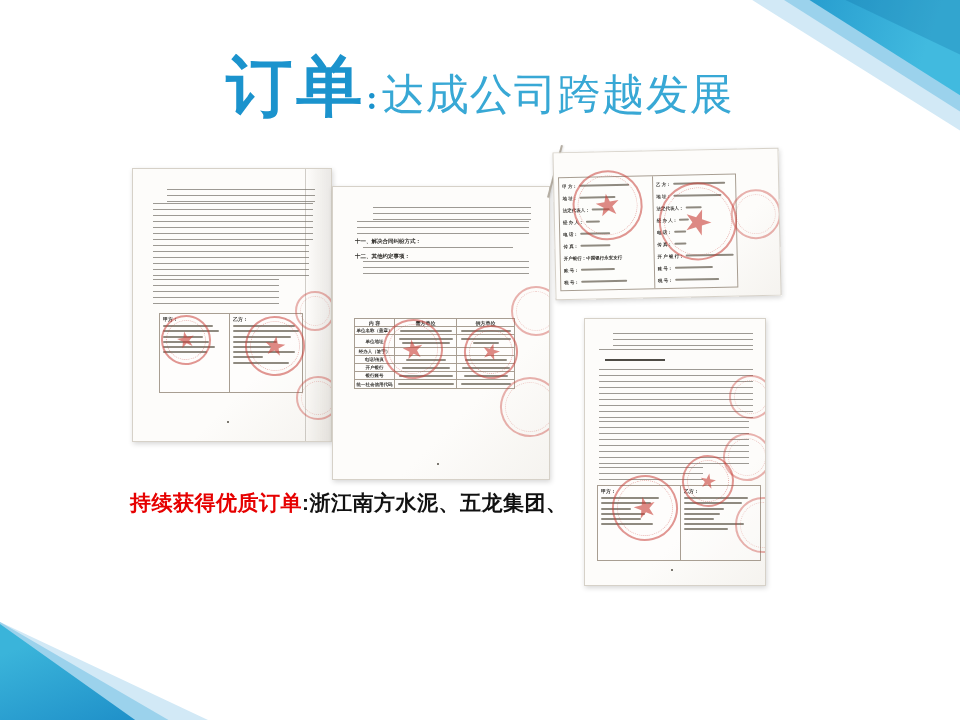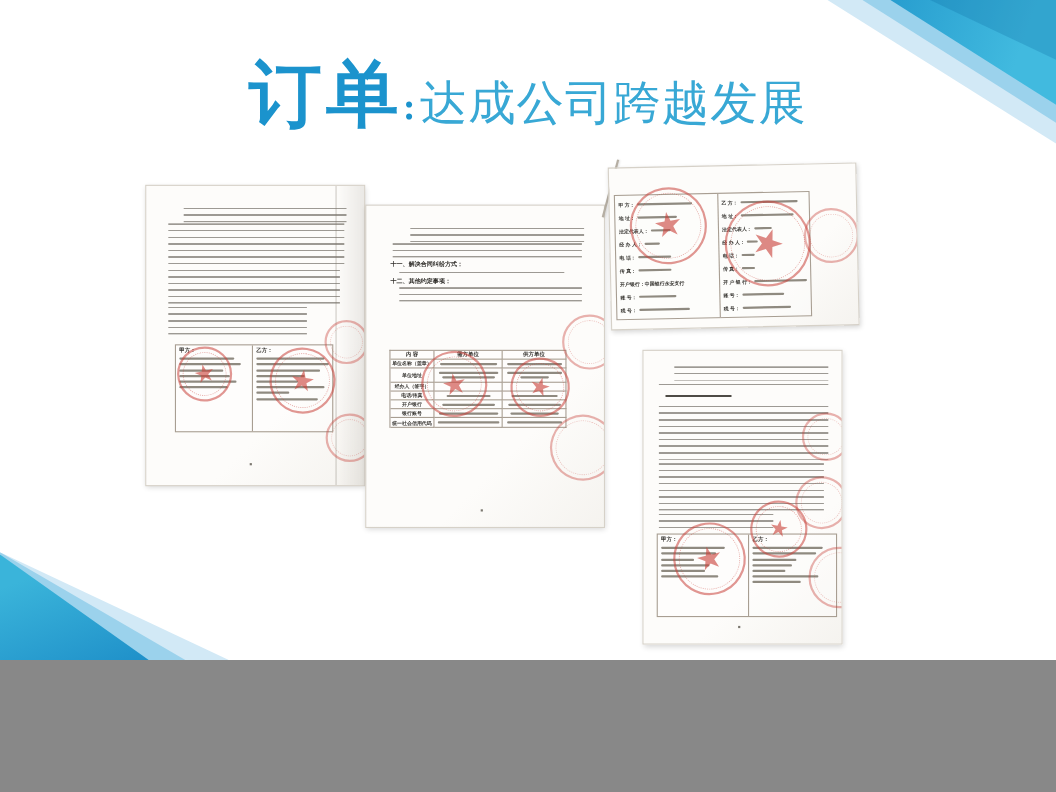--- a/index.html
+++ b/index.html
@@ -1,16 +1,16 @@
 <!DOCTYPE html>
 <html><head>
 <meta charset="utf-8">
 <style>
   html,body{margin:0;padding:0;background:#888;}
-  .slide{position:relative;width:960px;height:600px;margin:0 auto;background:#ffffff;overflow:hidden;
+  .slide{position:relative;width:960px;height:720px;margin:0 auto;background:#ffffff;overflow:hidden;
          font-family:"Liberation Sans",sans-serif;}
 
   
   .deco{position:absolute;pointer-events:none;}
   .deco>div{position:absolute;inset:0;}
   .deco-tr{top:0;right:0;width:212px;height:136px;}
   .deco-tr .pale{clip-path:polygon(2% 0,100% 0,100% 96%);background:#d2e9f6;}
   .deco-tr .mid {clip-path:polygon(17% 0,100% 0,100% 82%);background:#9bd2ec;}
   .deco-tr .teal{clip-path:polygon(29% 0,100% 0,100% 70%);background:linear-gradient(110deg,#2196cb 10%,#41badf 75%);}
   .deco-tr .dark{clip-path:polygon(46% 0,100% 0,100% 40%);background:rgba(16,110,165,.28);}
@@ -334,14 +334,17 @@
       </div>
     <div class="stamp" style="left:97px;top:136px;width:48px;height:48px;transform:rotate(10deg);">
         <span class="star" style="font-size:20px;">★</span>
       </div>
     <div class="stamp faint" style="left:144px;top:56px;width:40px;height:40px;"></div>
     <div class="stamp faint" style="left:138px;top:114px;width:44px;height:44px;transform:rotate(18deg);"></div>
     <div class="stamp faint" style="left:150px;top:178px;width:52px;height:52px;"></div>
     <div class="dot" style="left:86px;top:250px;"></div>
   </div>
 
+  <div class="caption" style="top:489px;">
+    <span class="hl">持续获得优质订单</span><span>:</span><span>浙江南方水泥、五龙集团、</span>
+  </div>
 
 </div>
 
 </body></html>

